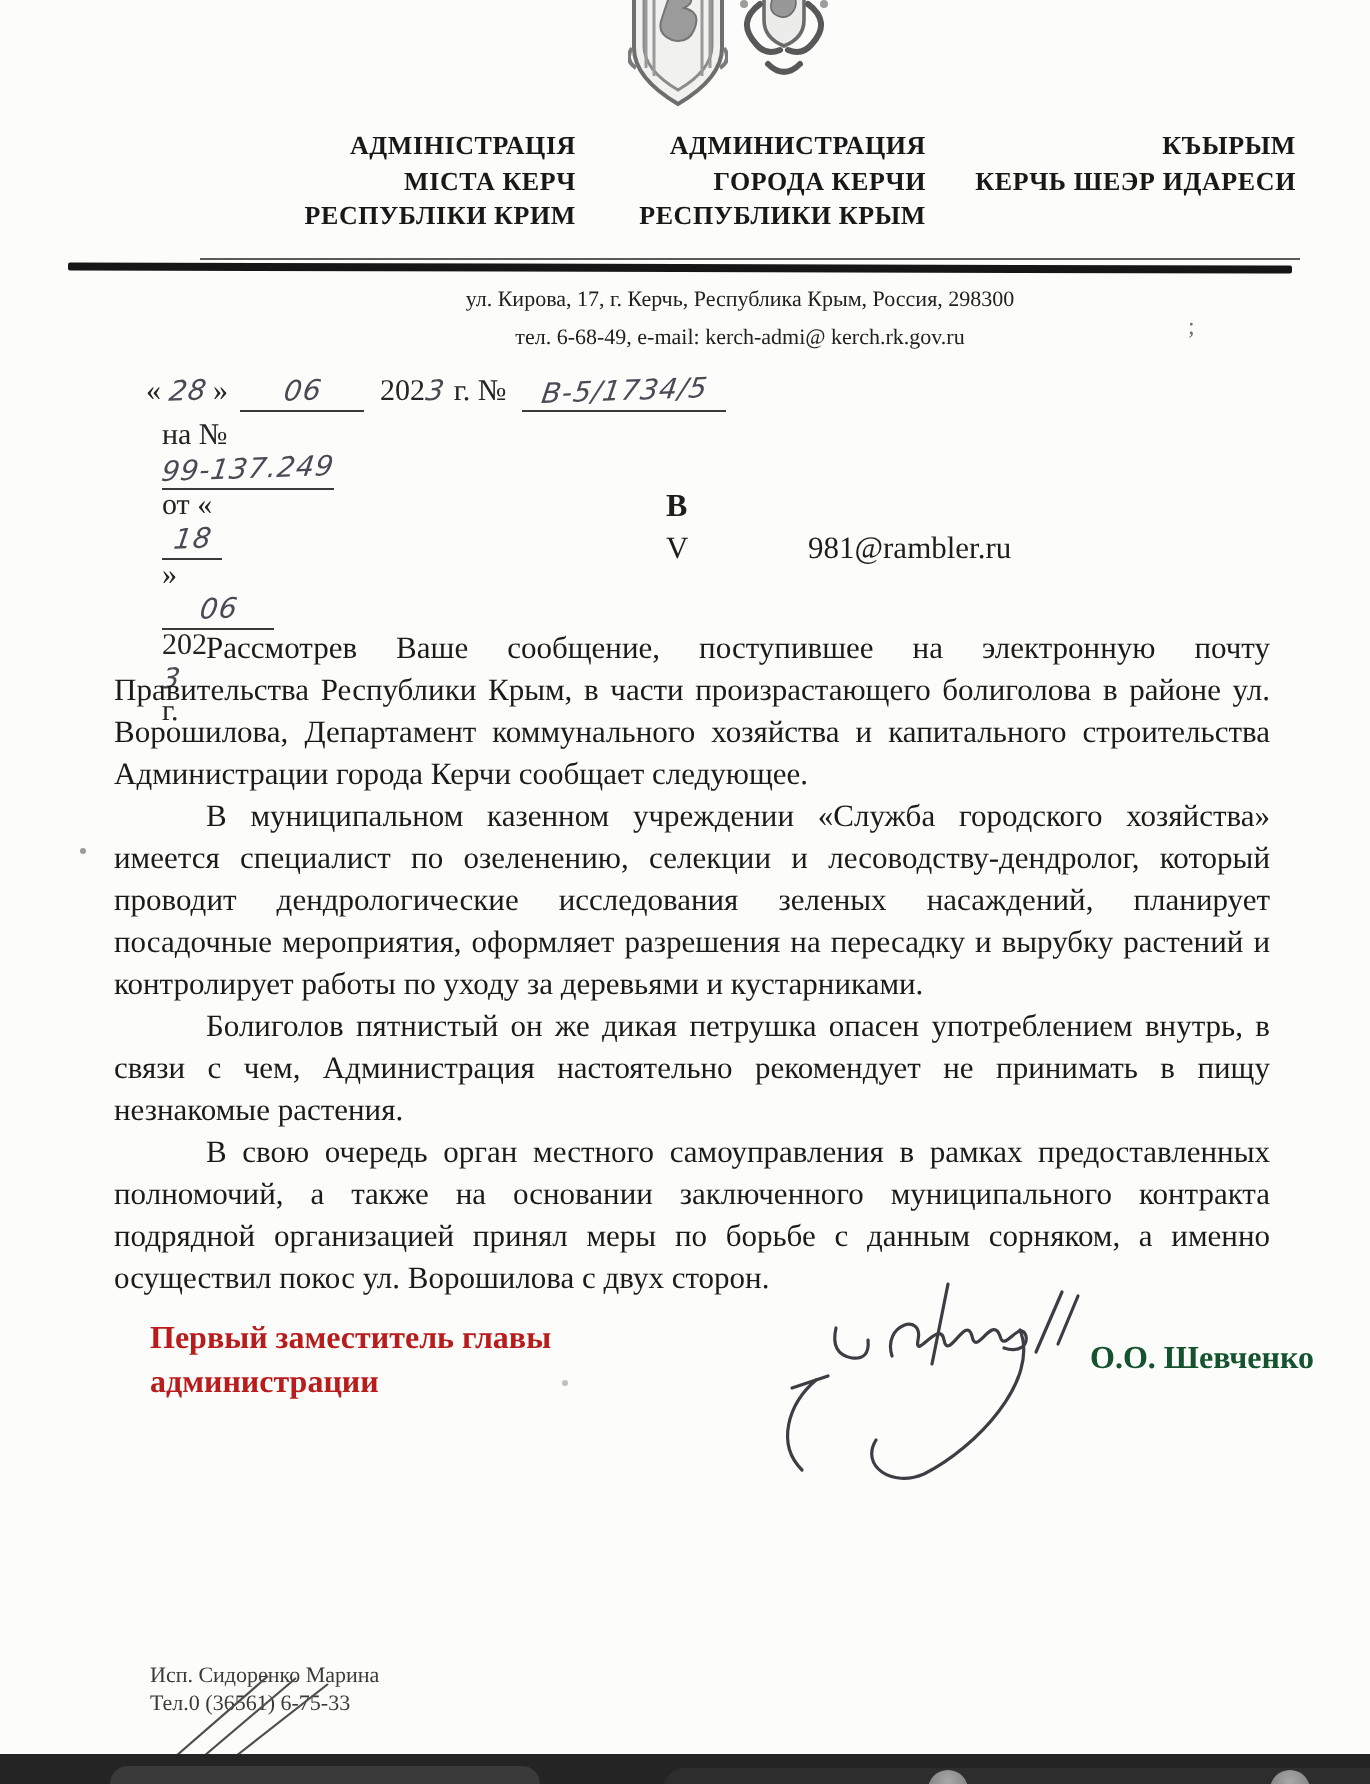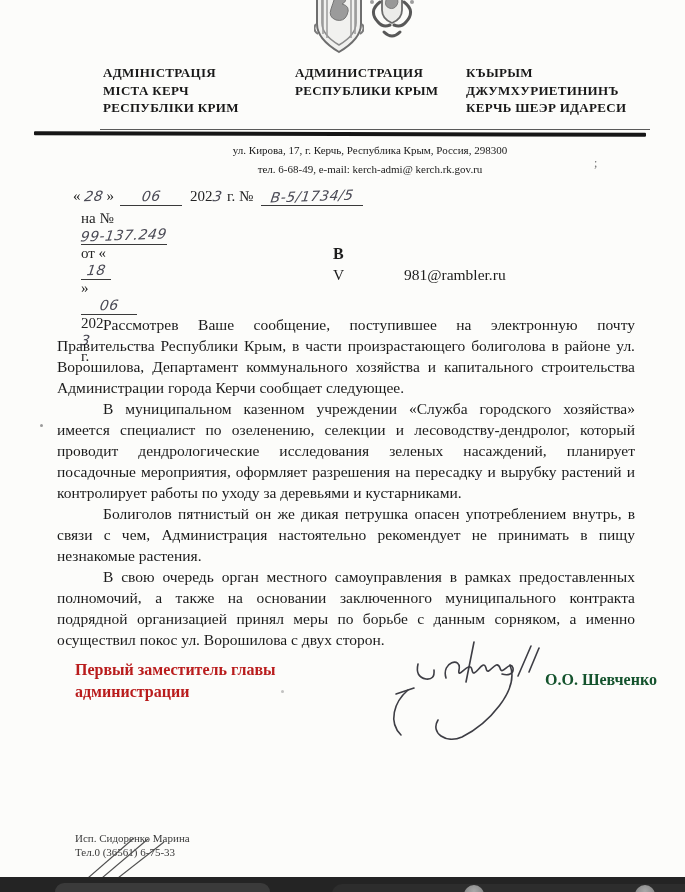--- a/index.html
+++ b/index.html
@@ -3,21 +3,21 @@
 <meta charset="utf-8">
 <style>
   html,body{margin:0;padding:0;background:#e9e9e9;}
   .paper{
     position:relative;width:685px;height:892px;margin:0 auto;
     background:#fcfcfa;overflow:hidden;
     font-family:"Liberation Serif", serif;color:#1d1d1d;
   }
   .abs{position:absolute;}
   
-  .org{font-weight:bold;font-size:13px;line-height:17.5px;text-align:left;letter-spacing:.3px;color:#181818;}
+  .org{font-weight:bold;font-size:13px;line-height:17.5px;text-align:right;letter-spacing:.3px;color:#181818;}
   
   .rule-thin{height:1px;background:#5a5a5a;}
   .rule-thick{height:4px;background:#161616;border-radius:1px;}
   
   .addr{font-size:11px;line-height:18.5px;text-align:center;color:#202020;}
   
   .refline{font-size:15px;display:flex;align-items:baseline;white-space:pre;color:#242424;}
   .uline{display:inline-block;border-bottom:1px solid #3a3a3a;text-align:center;}
   .hand{
     font-family:"DejaVu Sans", sans-serif;font-style:italic;
@@ -72,25 +72,25 @@
       <circle cx="46" cy="26" r="2" fill="#9d9d9d"></circle>
   </svg>
 
   <div class="abs org" style="left:103px;top:64px;width:185px;">
     <div>АДМІНІСТРАЦІЯ</div>
     <div>МІСТА КЕРЧ</div>
     <div>РЕСПУБЛІКИ КРИМ</div>
   </div>
   <div class="abs org" style="left:295px;top:64px;width:168px;">
     <div>АДМИНИСТРАЦИЯ</div>
+    <div>ГОРОДА КЕРЧИ</div>
     <div>РЕСПУБЛИКИ КРЫМ</div>
   </div>
   <div class="abs org" style="left:466px;top:64px;width:182px;">
     <div>КЪЫРЫМ</div>
-    <div>ДЖУМХУРИЕТИНИНЪ</div>
     <div>КЕРЧЬ ШЕЭР ИДАРЕСИ</div>
   </div>
 
   <div class="abs rule-thin" style="left:100px;top:129px;width:550px;"></div>
   <div class="abs rule-thick" style="left:34px;top:132px;width:612px;transform:rotate(.15deg);"></div>
 
   <div class="abs addr" style="left:90px;top:141px;width:560px;">
     <div>ул. Кирова, 17, г. Керчь, Республика Крым, Россия, 298300</div>
     <div>тел. 6-68-49, e-mail: kerch-admi@ kerch.rk.gov.ru</div>
   </div>

